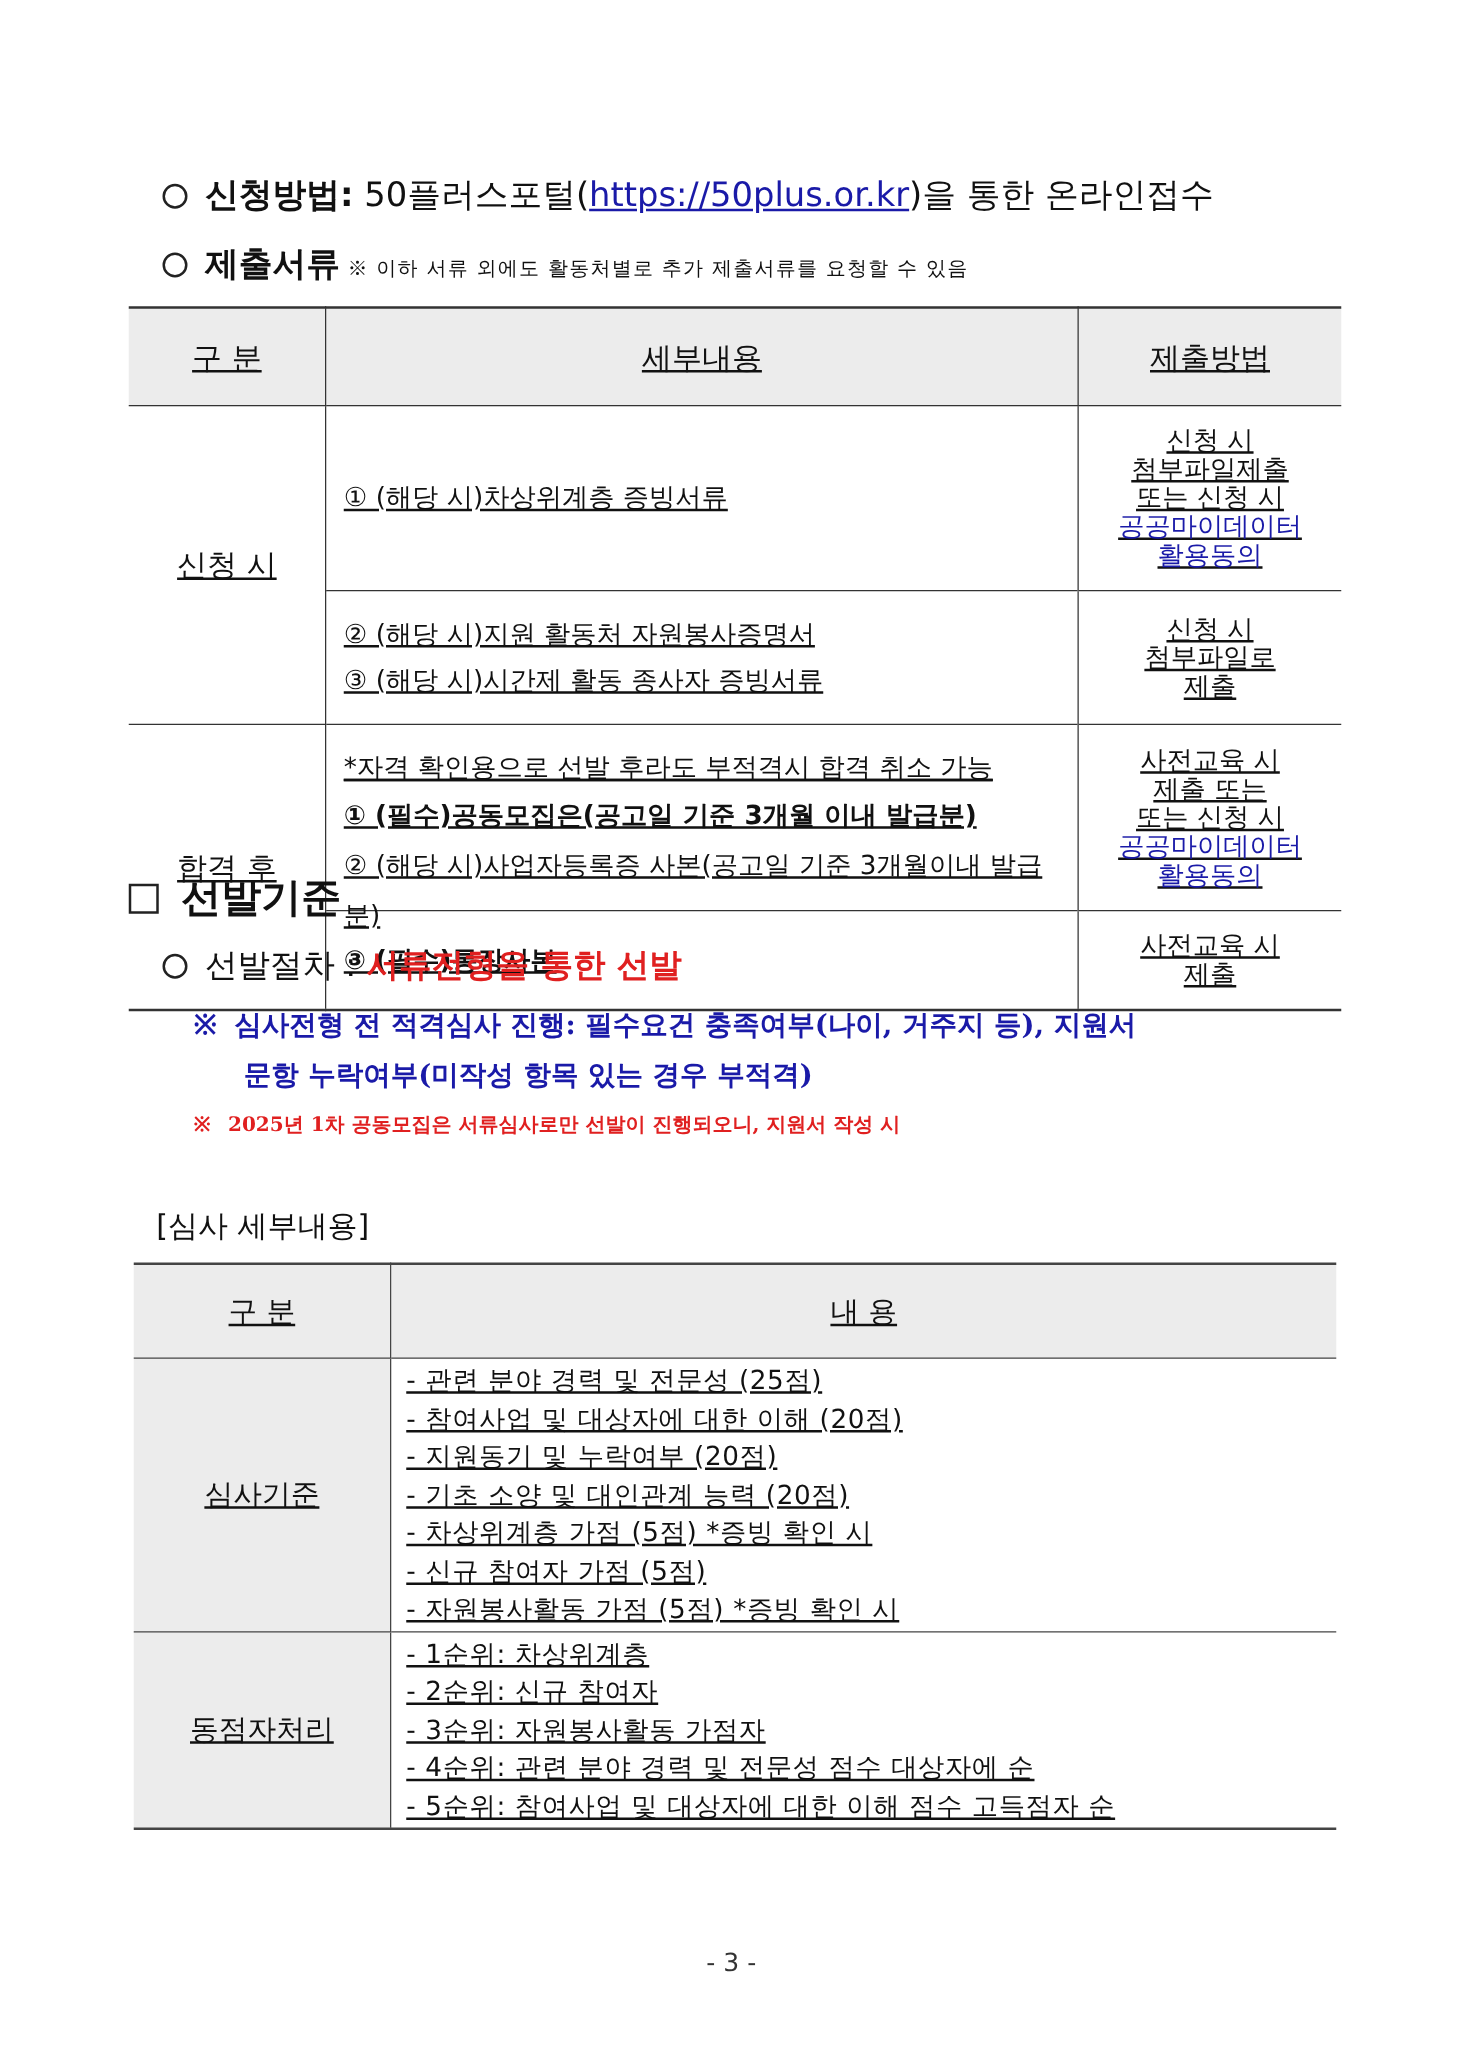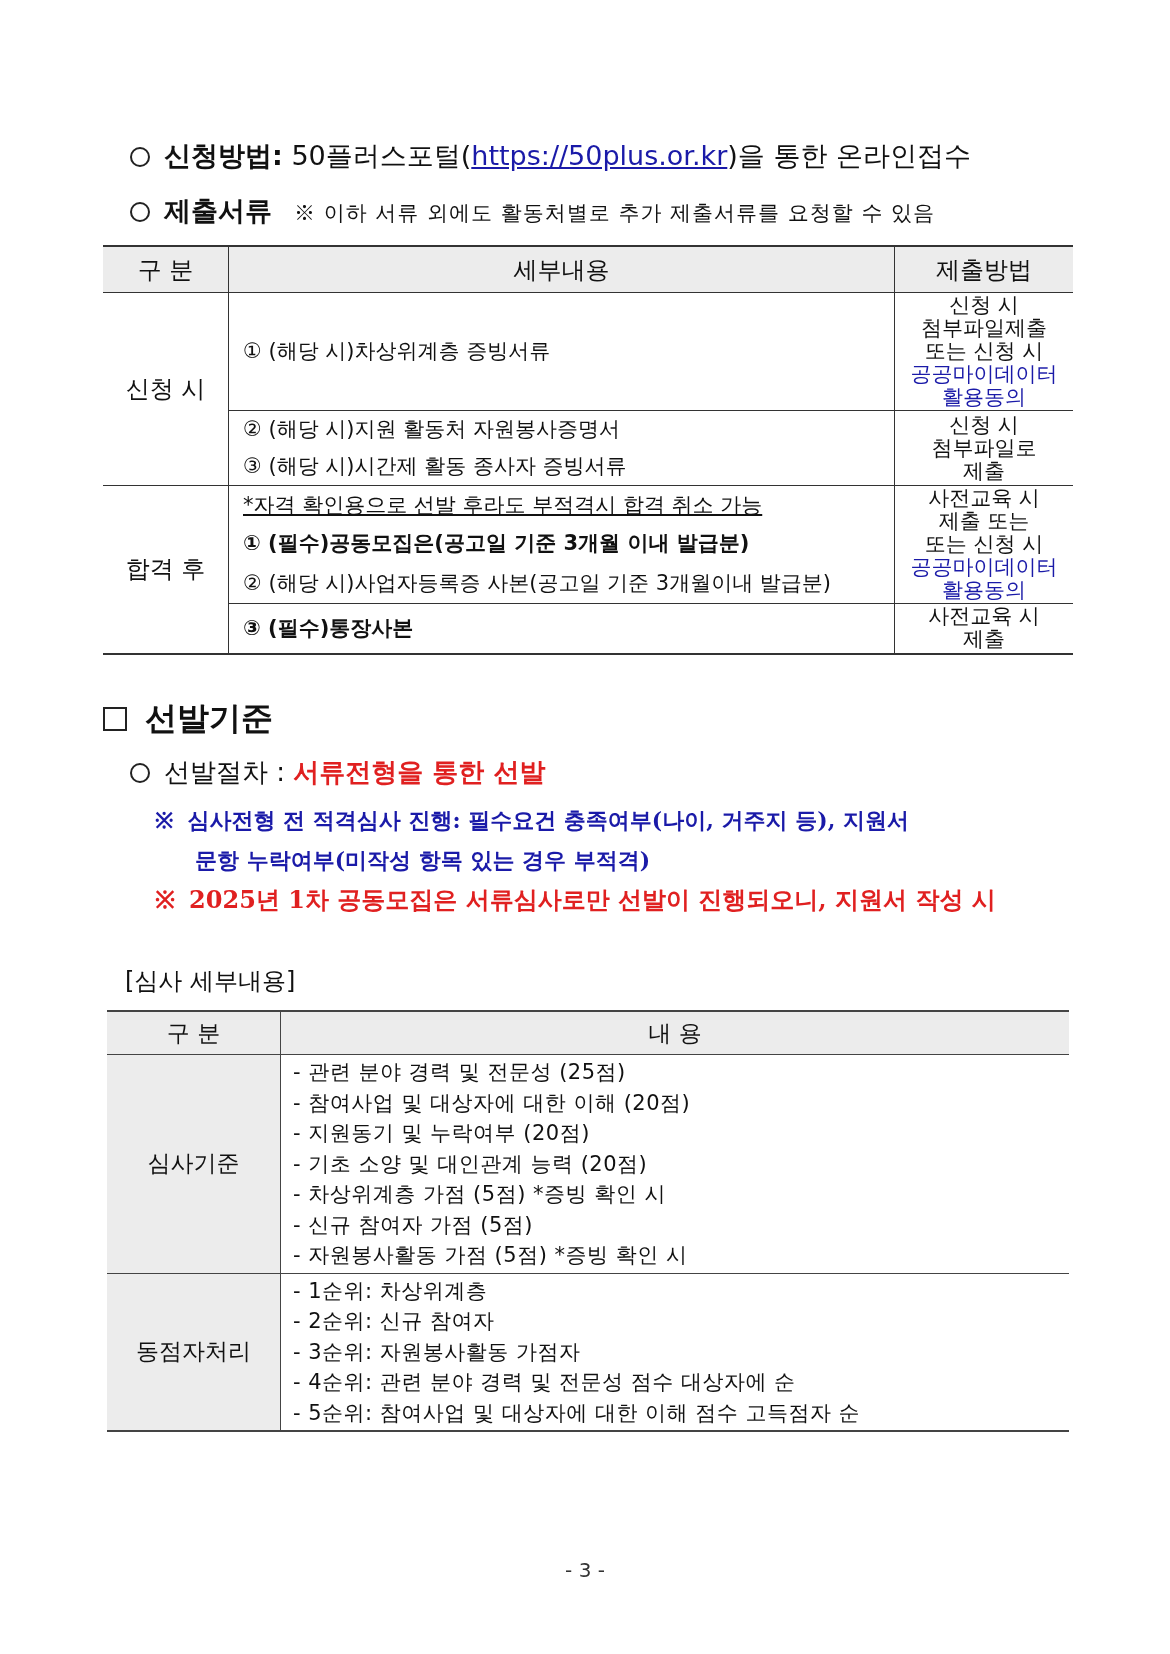--- a/index.html
+++ b/index.html
@@ -16,25 +16,25 @@
       border: 2px solid #222; border-radius: 50%;
       vertical-align: -2px; margin-right: 14px; box-sizing: border-box;
     }
     .square-bullet {
       display: inline-block; width: 24px; height: 24px;
       border: 2px solid #222; vertical-align: -2px; margin-right: 18px; box-sizing: border-box;
     }
 
     .h-method { left: 130px; top: 138px; font-size: 27px; }
     .h-docs { left: 130px; top: 193px; font-size: 27px; font-weight: bold; }
-    .h-docs .note { font-size: 21px; font-weight: normal; margin-left: 22px; letter-spacing: 1px; font-family: "DejaVu Serif", serif; }
+    .h-docs .note { font-size: 16px; font-weight: normal; margin-left: 6px; letter-spacing: 1px; font-family: "DejaVu Serif", serif; }
     .link { color: #1a1aa8; text-decoration: underline; }
 
     table { border-collapse: collapse; position: absolute; }
-    td, th { font-weight: normal; padding: 0; }
+    td, th { font-weight: normal; padding: 16px; text-decoration: underline; }
 
     
     #t1 { left: 103px; top: 245px; width: 970px; font-size: 21px; }
     #t1 th { background: #ececec; height: 45px; font-size: 24px; border-bottom: 1.5px solid #333; }
     #t1 { border-top: 2px solid #333; border-bottom: 2px solid #333; }
     #t1 td, #t1 th { border-left: 1.5px solid #333; border-right: 1.5px solid #333; }
     #t1 td:first-child, #t1 th:first-child { border-left: none; }
     #t1 td:last-child, #t1 th:last-child { border-right: none; }
     #t1 tr + tr td { border-top: 1.5px solid #333; }
     #t1 .cat { text-align: center; font-size: 24px; width: 125px; }
@@ -42,21 +42,21 @@
     #t1 .detail { padding-left: 14px; }
     #t1 .detail div { height: 41px; line-height: 41px; }
     .blue { color: #1a1aa8; }
     .ul { text-decoration: underline; }
     .bold { font-weight: bold; }
 
     .h-sel { left: 103px; top: 697px; font-size: 32px; font-weight: bold; }
     .h-proc { left: 130px; top: 755px; font-size: 26px; }
     .h-proc .red { color: #e02020; font-weight: bold; }
     .note-blue { left: 155px; top: 800px; font-size: 22px; color: #1a1aa8; font-weight: bold; line-height: 40px; font-family: "DejaVu Serif", serif; }
-    .note-red { left: 155px; top: 880px; font-size: 24px; color: #e02020; font-weight: bold; line-height: 40px; font-family: "DejaVu Serif", serif; }
+    .note-red { left: 155px; top: 880px; font-size: 16px; color: #e02020; font-weight: bold; line-height: 40px; font-family: "DejaVu Serif", serif; }
     .note-blue .sym, .note-red .sym { margin-right: 14px; }
     .indent { padding-left: 40px; }
     .sub-title { left: 125px; top: 965px; font-size: 24px; }
 
     
     #t2 { left: 107px; top: 1010px; width: 962px; font-size: 21px; border-top: 2px solid #444; border-bottom: 2.5px solid #444; }
     #t2 th { background: #ececec; height: 42px; font-size: 23px; }
     #t2 td, #t2 th { border-left: 1.5px solid #444; }
     #t2 td:first-child, #t2 th:first-child { border-left: none; }
     #t2 tr + tr td { border-top: 1.5px solid #444; }

